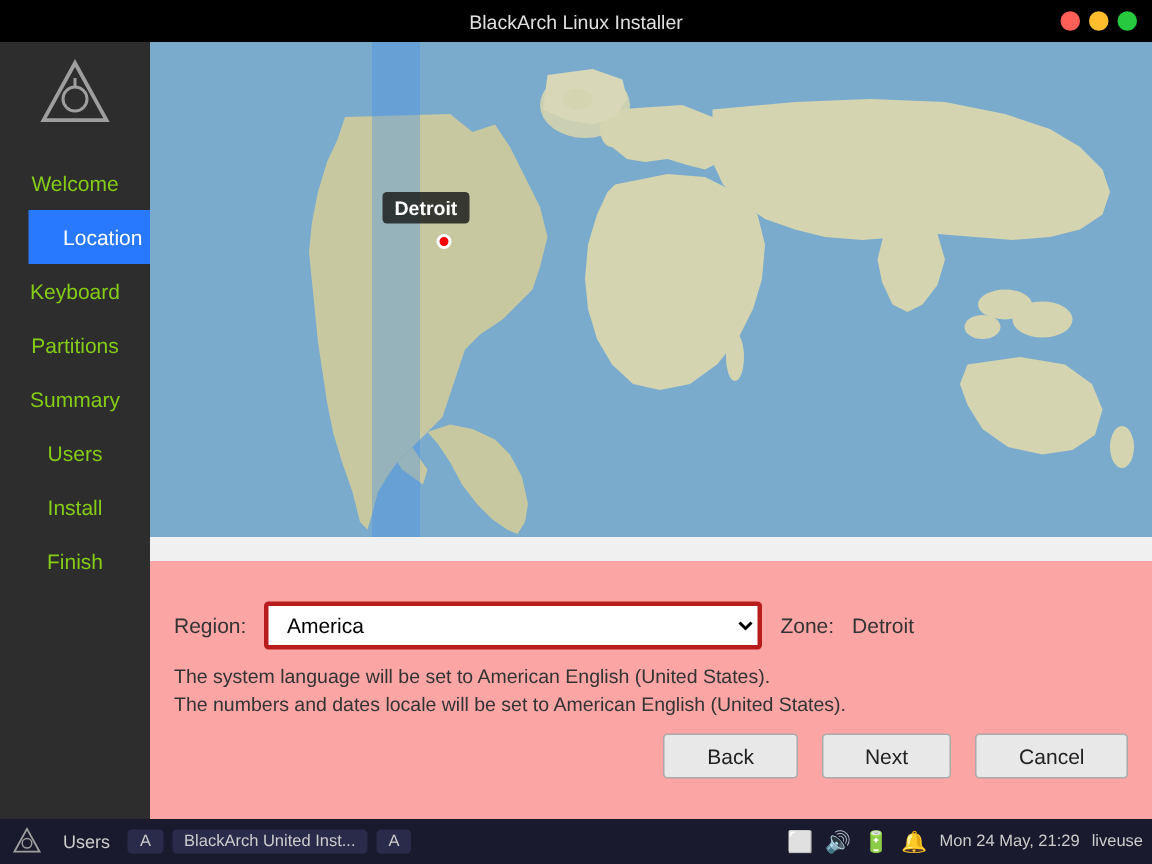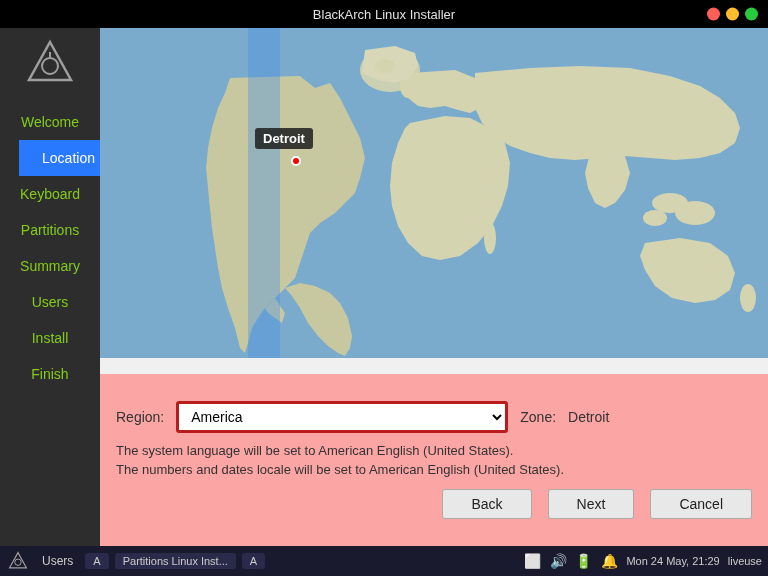--- a/index.html
+++ b/index.html
@@ -363,21 +363,21 @@
 
 <div class="taskbar">
   <div class="taskbar-logo">
     <svg width="20" height="20" viewBox="0 0 50 50" xmlns="http://www.w3.org/2000/svg">
       <polygon points="25,4 46,42 4,42" fill="none" stroke="#9e9e9e" stroke-width="3"></polygon>
       <circle cx="25" cy="28" r="8" fill="none" stroke="#9e9e9e" stroke-width="2.5"></circle>
     </svg>
   </div>
   <span class="taskbar-menu">Users</span>
   <span class="taskbar-app">A</span>
-  <span class="taskbar-app">Partitions Linux Inst...</span>
+  <span class="taskbar-app">BlackArch United Inst...</span>
   <span class="taskbar-app">A</span>
   <div class="taskbar-right">
     <span class="taskbar-icon">⬜</span>
     <span class="taskbar-icon">🔊</span>
     <span class="taskbar-icon">🔋</span>
     <span class="taskbar-icon">🔔</span>
     <span>Mon 24 May, 21:29</span>
     <span>liveuse</span>
   </div>
 </div>

